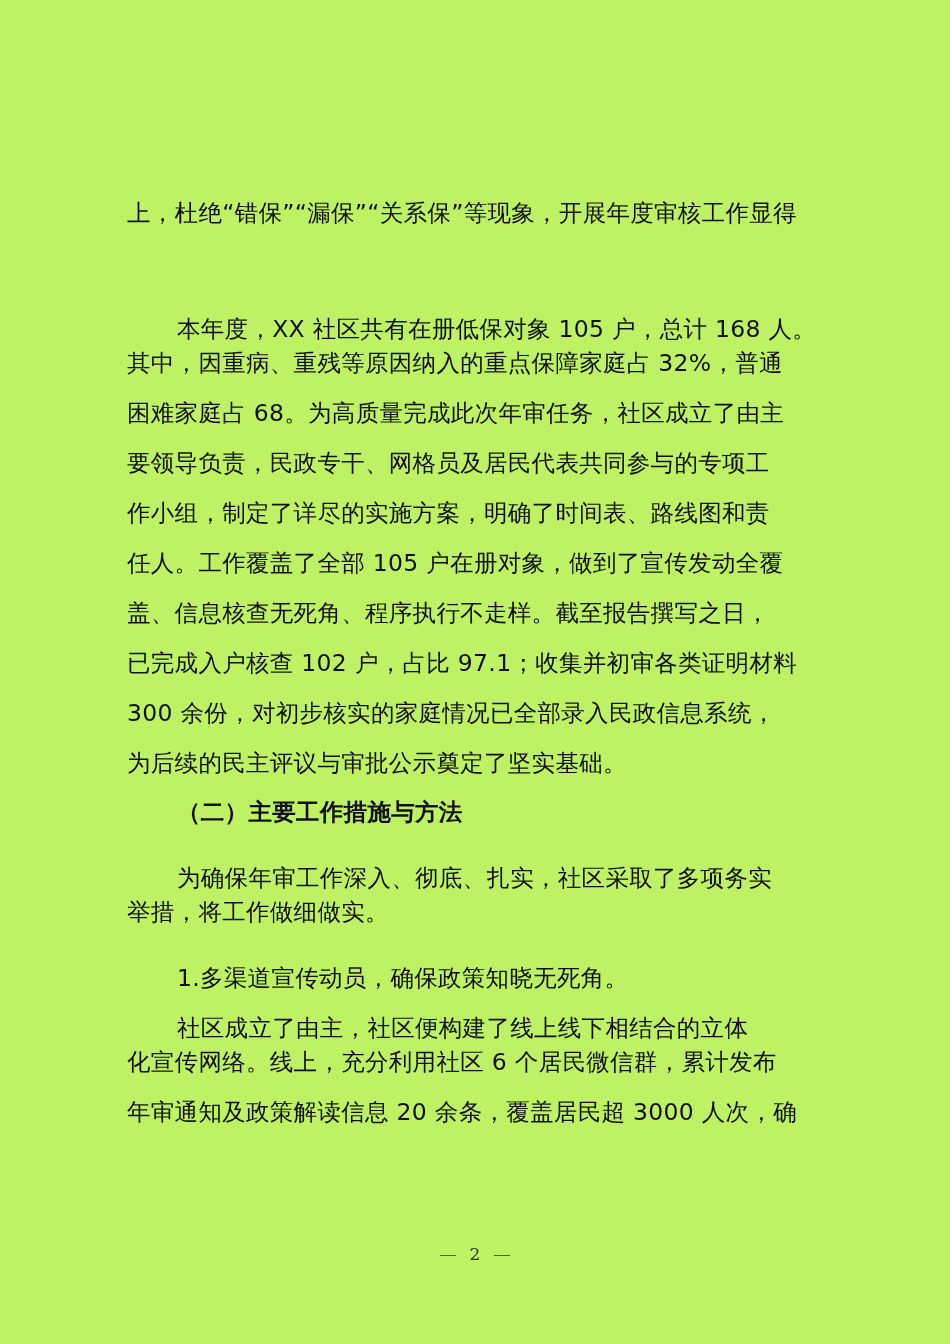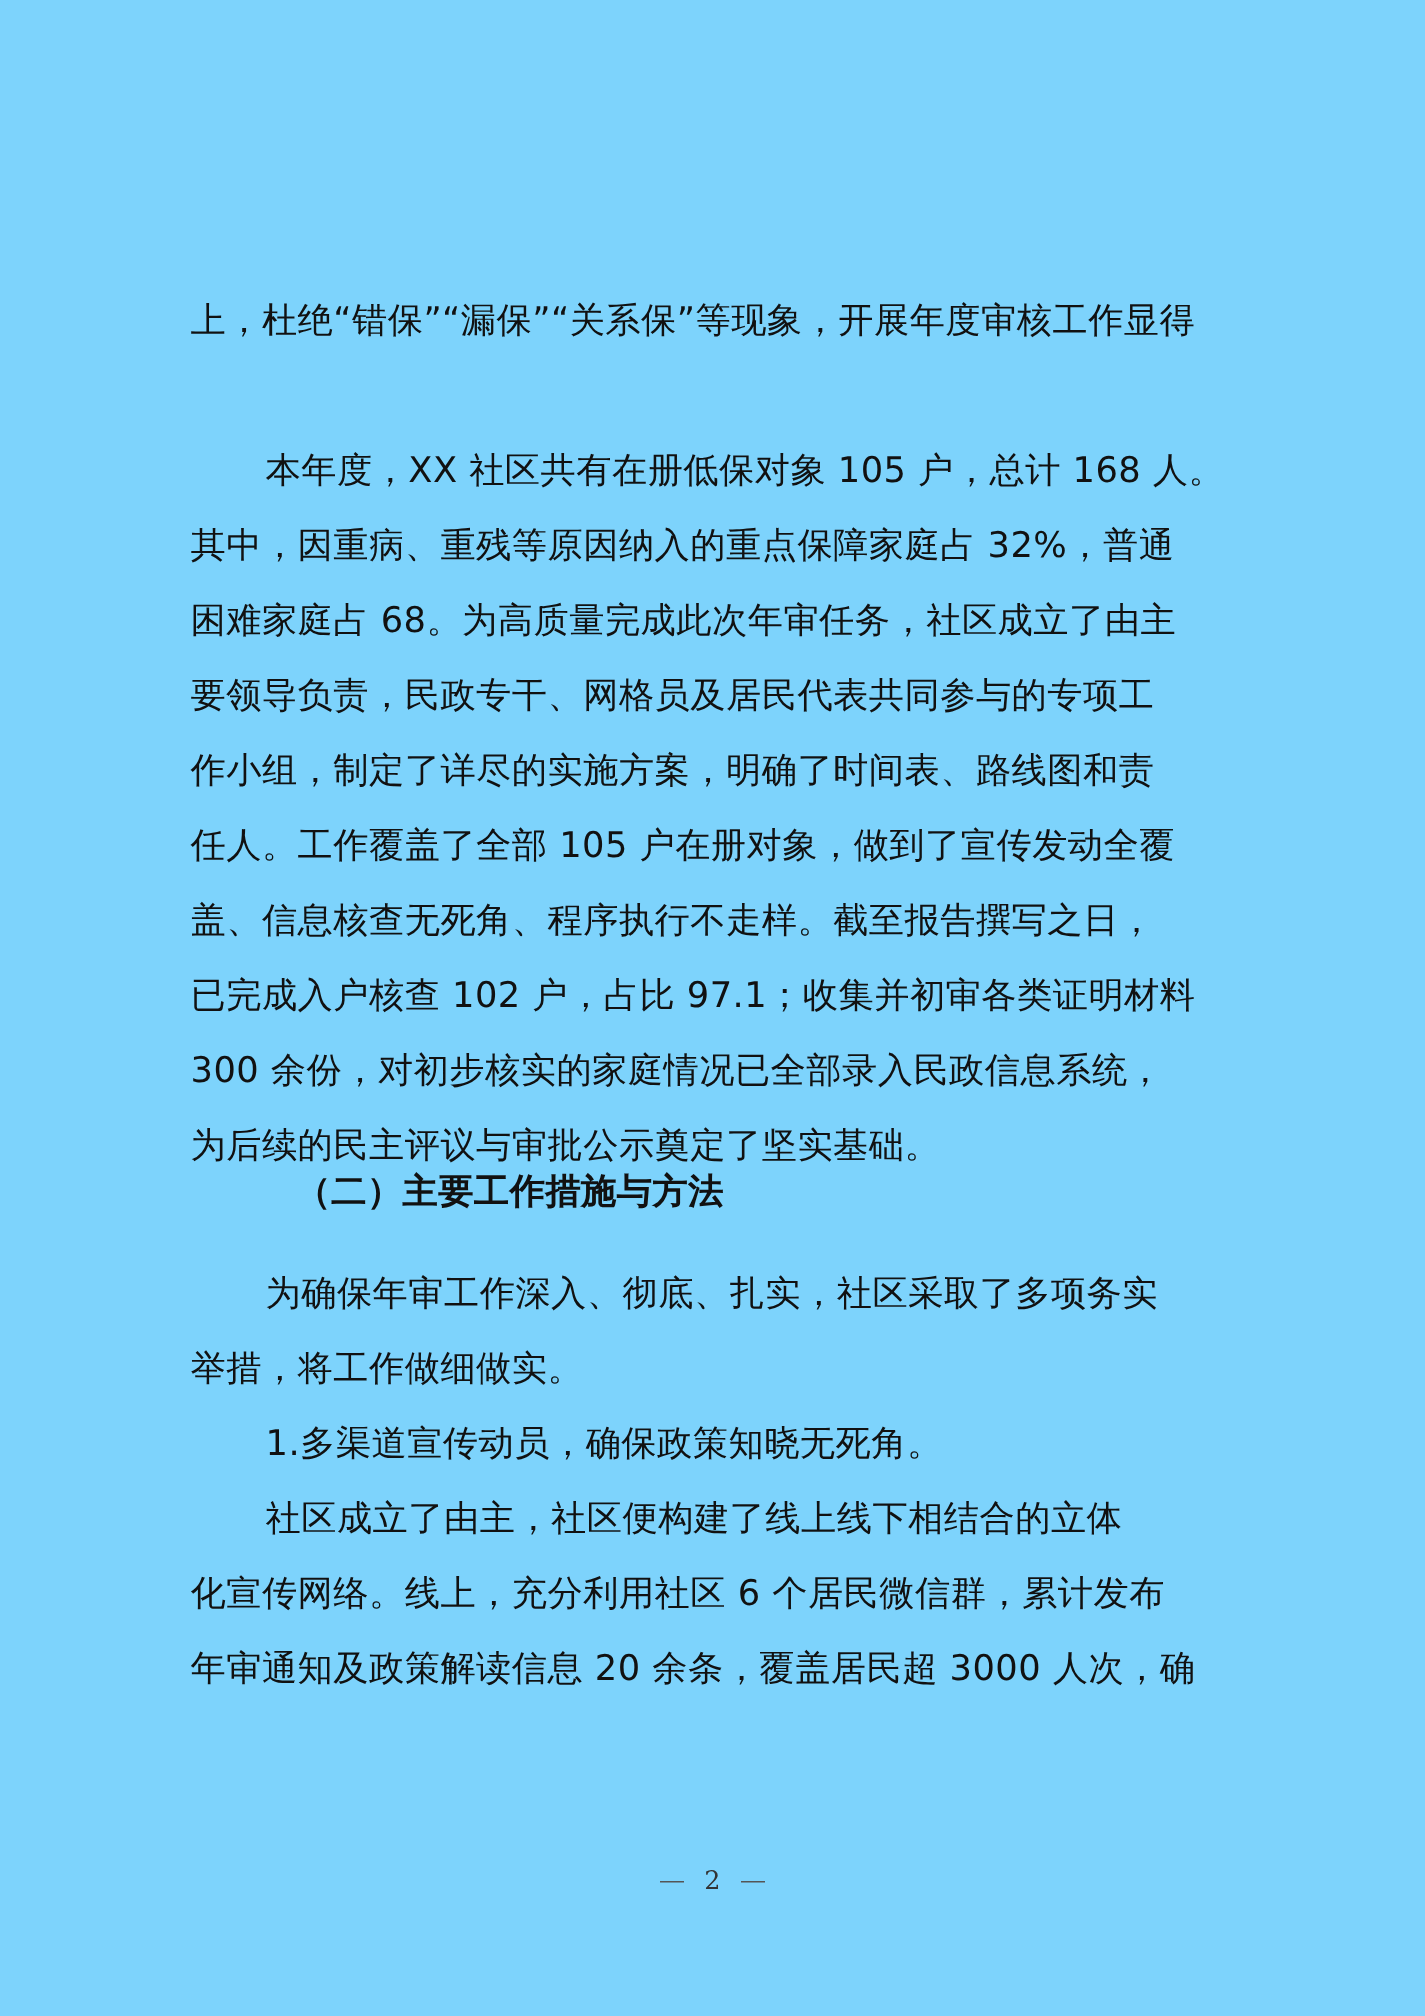--- a/index.html
+++ b/index.html
@@ -14,33 +14,34 @@
       overflow: hidden;
       font-family: "DejaVu Sans", "Liberation Sans", sans-serif;
       color: #111111;
     }
     .page {
       position: absolute;
       left: 0;
       top: 0;
       width: 950px;
       height: 1344px;
-      background: #7dd3fc;
+      background: #bef264;
     }
     .line {
       position: absolute;
       left: 127px;
       width: 700px;
       font-size: 23.5px;
       line-height: 30px;
       white-space: nowrap;
       letter-spacing: 0.3px;
     }
     .line.indent {
       left: 177px;
+      margin-top: 16px;
     }
     .line.heading {
       font-weight: bold;
       left: 177px;
     }
     .footer {
       position: absolute;
       left: 0;
       width: 950px;
       top: 1244px;
@@ -66,21 +67,21 @@
   <div class="line indent" style="top:298px">本年度，XX 社区共有在册低保对象 105 户，总计 168 人。</div>
   <div class="line" style="top:348px">其中，因重病、重残等原因纳入的重点保障家庭占 32%，普通</div>
   <div class="line" style="top:398px">困难家庭占 68。为高质量完成此次年审任务，社区成立了由主</div>
   <div class="line" style="top:448px">要领导负责，民政专干、网格员及居民代表共同参与的专项工</div>
   <div class="line" style="top:498px">作小组，制定了详尽的实施方案，明确了时间表、路线图和责</div>
   <div class="line" style="top:548px">任人。工作覆盖了全部 105 户在册对象，做到了宣传发动全覆</div>
   <div class="line" style="top:598px">盖、信息核查无死角、程序执行不走样。截至报告撰写之日，</div>
   <div class="line" style="top:648px">已完成入户核查 102 户，占比 97.1；收集并初审各类证明材料</div>
   <div class="line" style="top:698px">300 余份，对初步核实的家庭情况已全部录入民政信息系统，</div>
   <div class="line" style="top:748px">为后续的民主评议与审批公示奠定了坚实基础。</div>
-  <div class="line heading" style="top:779px; left:177px;margin-left:20px;">（二）主要工作措施与方法</div>
+  <div class="line heading" style="top:797px; left:177px;">（二）主要工作措施与方法</div>
   <div class="line" style="top:897px">举措，将工作做细做实。</div>
   <div class="line indent" style="top:847px">为确保年审工作深入、彻底、扎实，社区采取了多项务实</div>
   <div class="line indent" style="top:947px">1.多渠道宣传动员，确保政策知晓无死角。</div>
   <div class="line indent" style="top:997px">社区成立了由主，社区便构建了线上线下相结合的立体</div>
   <div class="line" style="top:1047px">化宣传网络。线上，充分利用社区 6 个居民微信群，累计发布</div>
   <div class="line" style="top:1097px">年审通知及政策解读信息 20 余条，覆盖居民超 3000 人次，确</div>
 
   <div class="footer">
     <span class="dash"></span>
     <span>2</span>

